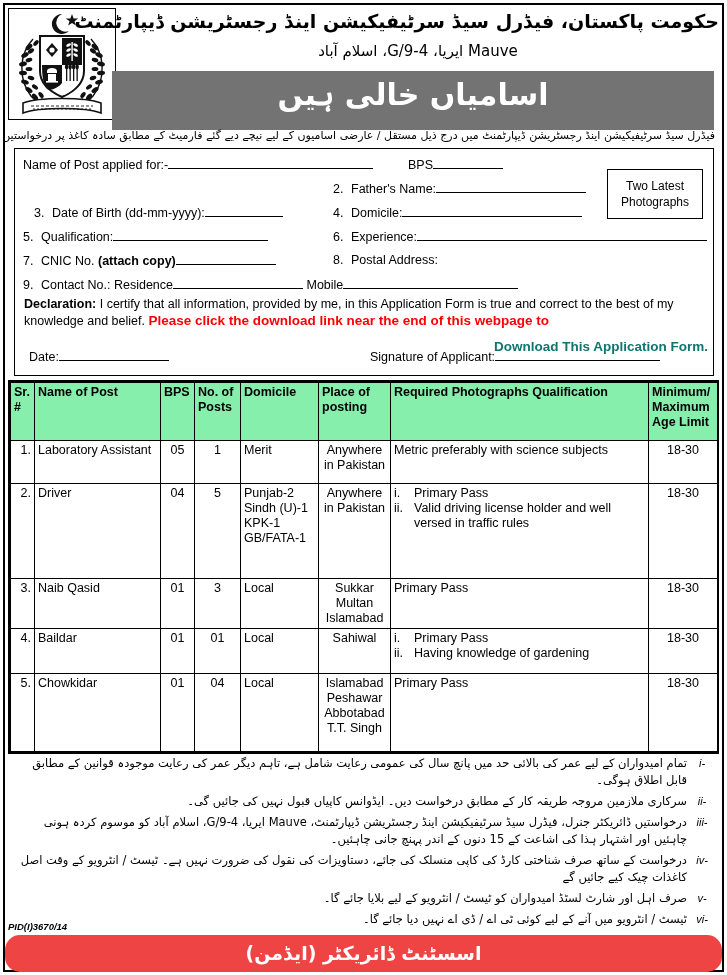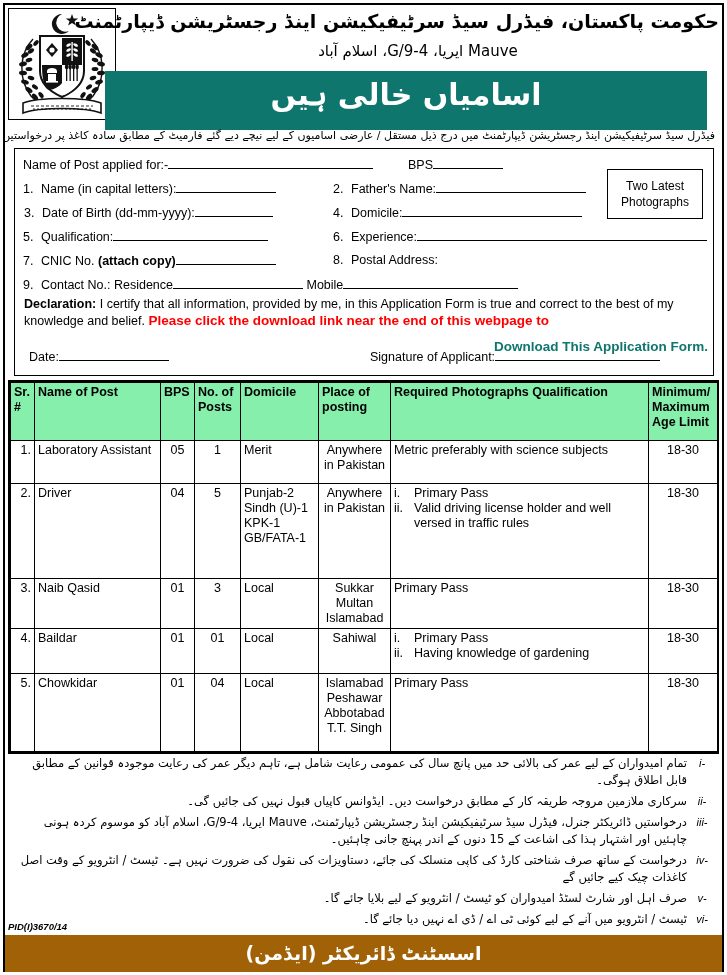--- a/index.html
+++ b/index.html
@@ -75,23 +75,23 @@
     direction: rtl;
     font-family: "DejaVu Sans", sans-serif;
     font-size: 15px;
     line-height: 20px;
     color: #000;
     white-space: nowrap;
   }
 
   .banner-black {
     position: absolute;
-    left: 100px; top: 66px;
+    left: 107px; top: 66px;
     width: 602px; height: 59px;
-    background: #0f766e;
+    background: #737373;
     box-sizing: border-box;
   }
   .banner-black .banner-ur {
     position: absolute;
     left: 0; top: 4px;
     width: 602px;
     text-align: center;
     direction: rtl;
     font-family: "DejaVu Sans", sans-serif;
     font-size: 30px;
@@ -259,22 +259,23 @@
     font-weight: bold;
     font-style: italic;
     color: #000;
   }
 
   
   .footer-band {
     position: absolute;
     left: 5px; top: 935px;
     width: 717px; height: 37px;
-    background: #a16207;
-    box-sizing: border-box;
+    background: #ef4444;
+    box-sizing: border-box;
+    border-radius: 15px;
   }
   .footer-ur {
     position: absolute;
     left: 0; top: 2px;
     width: 717px;
     text-align: center;
     direction: rtl;
     font-family: "DejaVu Sans", sans-serif;
     font-size: 19px;
     font-weight: bold;
@@ -409,28 +410,25 @@
 
     <div class="fline" style="left:8px; top:8px;">
       <span>Name of Post applied for:-</span><span class="uline" style="width:205px;"></span>
     </div>
     <div class="fline" style="left:393px; top:8px;">
       <span>BPS</span><span class="uline" style="width:70px;"></span>
     </div>
 
     <div class="photo-box">Two Latest Photographs</div>
 
-    <div class="fline" style="left:8px; top:32px;">
-      <span class="fnum">1.</span><span>Name (in capital letters):</span><span class="uline" style="width:100px;"></span>
-    </div>
     <div class="fline" style="left:318px; top:32px;">
       <span class="fnum">2.</span><span>Father's Name:</span><span class="uline" style="width:150px;"></span>
     </div>
 
-    <div class="fline" style="left:9px; top:56px;">
+    <div class="fline" style="left:19px; top:56px;">
       <span class="fnum">3.</span><span>Date of Birth (dd-mm-yyyy):</span><span class="uline" style="width:78px;"></span>
     </div>
     <div class="fline" style="left:318px; top:56px;">
       <span class="fnum">4.</span><span>Domicile:</span><span class="uline" style="width:180px;"></span>
     </div>
 
     <div class="fline" style="left:8px; top:80px;">
       <span class="fnum">5.</span><span>Qualification:</span><span class="uline" style="width:155px;"></span>
     </div>
     <div class="fline" style="left:318px; top:80px;">

